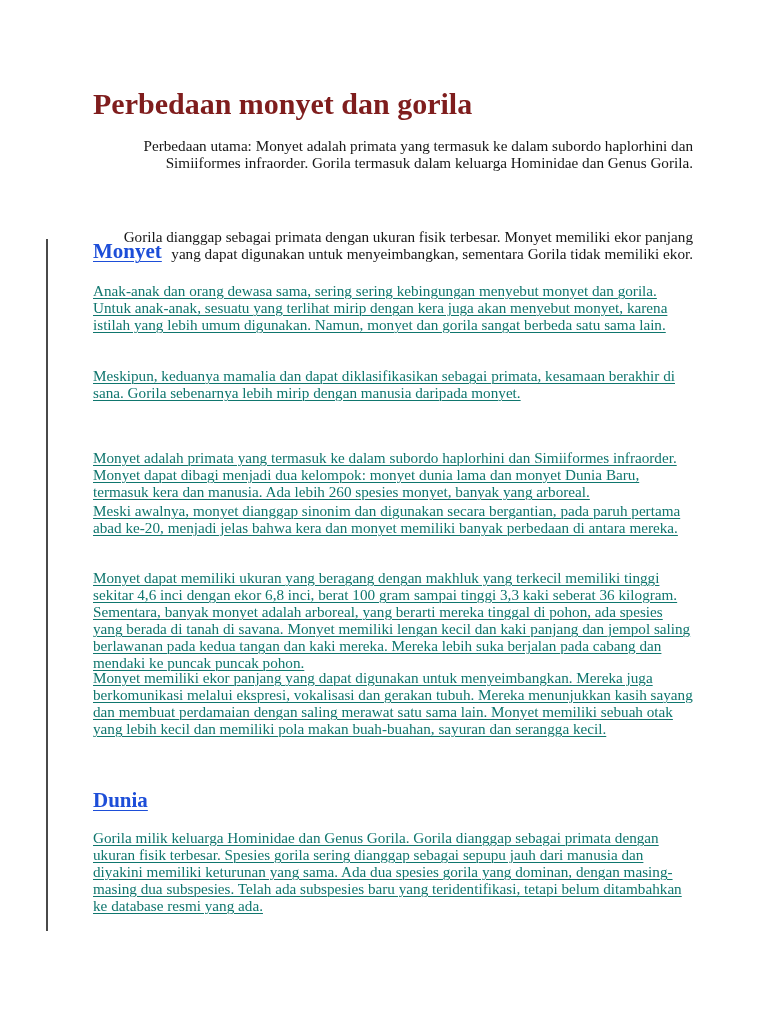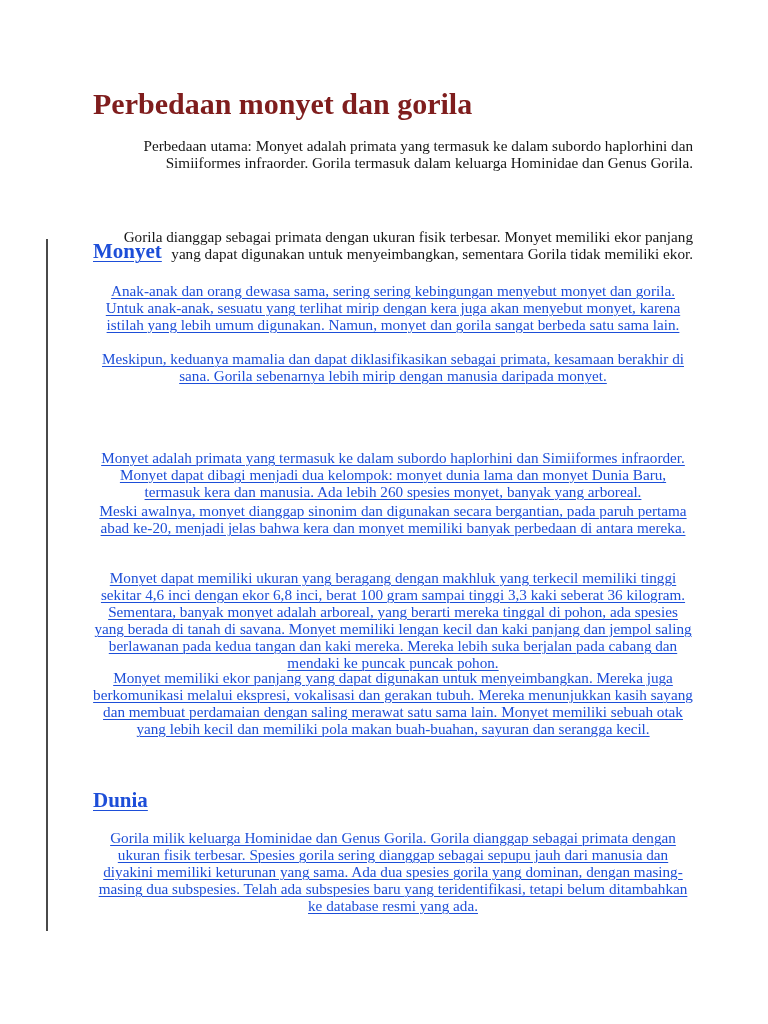--- a/index.html
+++ b/index.html
@@ -5,38 +5,38 @@
   html, body { margin: 0; padding: 0; }
   body {
     width: 768px; height: 1024px; background: #ffffff; position: relative; overflow: hidden;
     font-family: "Liberation Serif", "DejaVu Serif", serif; color: #111;
   }
   .page { position: absolute; left: 93px; top: 86px; width: 600px; }
   .vline { position: absolute; left: 46px; top: 239px; width: 2px; height: 692px; background: #4a4a4a; }
   h1.title { margin: 0; font-size: 30px; font-weight: bold; line-height: 36px; color: #7f1d1d; }
   p.intro { margin: 0; font-size: 15.2px; line-height: 17px; color: #161616; text-align: right; }
   h2.section { margin: 0; font-size: 21px; font-weight: bold; line-height: 26px; color: #1d4ed8; text-decoration: underline; text-decoration-thickness: 1px; text-underline-offset: 3px; }
-  p.link { margin: 0; font-size: 15.2px; line-height: 17px; color: #1d4ed8; text-decoration: underline; text-decoration-thickness: 1px; text-underline-offset: 2px; cursor: pointer; text-align: center; }
+  p.link { margin: 0; font-size: 15.2px; line-height: 17px; color: #0f766e; text-decoration: underline; text-decoration-thickness: 1px; text-underline-offset: 2px; cursor: pointer; }
   .abs { position: absolute; left: 0; width: 600px; }
 </style>
 </head>
 <body>
 
 <div class="vline"></div>
 
 <div class="page">
   <h1 class="title abs" style="top:0px;">Perbedaan monyet dan gorila</h1>
 
   <p class="intro abs" style="top:51px;">Perbedaan utama: Monyet adalah primata yang termasuk ke dalam subordo haplorhini dan Simiiformes infraorder. Gorila termasuk dalam keluarga Hominidae dan Genus Gorila.</p>
   <p class="intro abs" style="top:102px;margin-top:40px;">Gorila dianggap sebagai primata dengan ukuran fisik terbesar. Monyet memiliki ekor panjang yang dapat digunakan untuk menyeimbangkan, sementara Gorila tidak memiliki ekor.</p>
 
   <h2 class="section abs" style="top:152px;">Monyet</h2>
 
   <p class="link abs" style="top:196px;">Anak-anak dan orang dewasa sama, sering sering kebingungan menyebut monyet dan gorila. Untuk anak-anak, sesuatu yang terlihat mirip dengan kera juga akan menyebut monyet, karena istilah yang lebih umum digunakan. Namun, monyet dan gorila sangat berbeda satu sama lain.</p>
-  <p class="link abs" style="top:264px;">Meskipun, keduanya mamalia dan dapat diklasifikasikan sebagai primata, kesamaan berakhir di sana. Gorila sebenarnya lebih mirip dengan manusia daripada monyet.</p>
+  <p class="link abs" style="top:281px;">Meskipun, keduanya mamalia dan dapat diklasifikasikan sebagai primata, kesamaan berakhir di sana. Gorila sebenarnya lebih mirip dengan manusia daripada monyet.</p>
   <p class="link abs" style="top:335px;margin-top:28px;">Monyet adalah primata yang termasuk ke dalam subordo haplorhini dan Simiiformes infraorder. Monyet dapat dibagi menjadi dua kelompok: monyet dunia lama dan monyet Dunia Baru, termasuk kera dan manusia. Ada lebih 260 spesies monyet, banyak yang arboreal.</p>
   <p class="link abs" style="top:416px;">Meski awalnya, monyet dianggap sinonim dan digunakan secara bergantian, pada paruh pertama abad ke-20, menjadi jelas bahwa kera dan monyet memiliki banyak perbedaan di antara mereka.</p>
   <p class="link abs" style="top:483px;">Monyet dapat memiliki ukuran yang beragang dengan makhluk yang terkecil memiliki tinggi sekitar 4,6 inci dengan ekor 6,8 inci, berat 100 gram sampai tinggi 3,3 kaki seberat 36 kilogram. Sementara, banyak monyet adalah arboreal, yang berarti mereka tinggal di pohon, ada spesies yang berada di tanah di savana. Monyet memiliki lengan kecil dan kaki panjang dan jempol saling berlawanan pada kedua tangan dan kaki mereka. Mereka lebih suka berjalan pada cabang dan mendaki ke puncak puncak pohon.</p>
   <p class="link abs" style="top:583px;">Monyet memiliki ekor panjang yang dapat digunakan untuk menyeimbangkan. Mereka juga berkomunikasi melalui ekspresi, vokalisasi dan gerakan tubuh. Mereka menunjukkan kasih sayang dan membuat perdamaian dengan saling merawat satu sama lain. Monyet memiliki sebuah otak yang lebih kecil dan memiliki pola makan buah-buahan, sayuran dan serangga kecil.</p>
 
   <h2 class="section abs" style="top:701px;">Dunia</h2>
 
   <p class="link abs" style="top:743px;">Gorila milik keluarga Hominidae dan Genus Gorila. Gorila dianggap sebagai primata dengan ukuran fisik terbesar. Spesies gorila sering dianggap sebagai sepupu jauh dari manusia dan diyakini memiliki keturunan yang sama. Ada dua spesies gorila yang dominan, dengan masing-masing dua subspesies. Telah ada subspesies baru yang teridentifikasi, tetapi belum ditambahkan ke database resmi yang ada.</p>
 </div>
 

